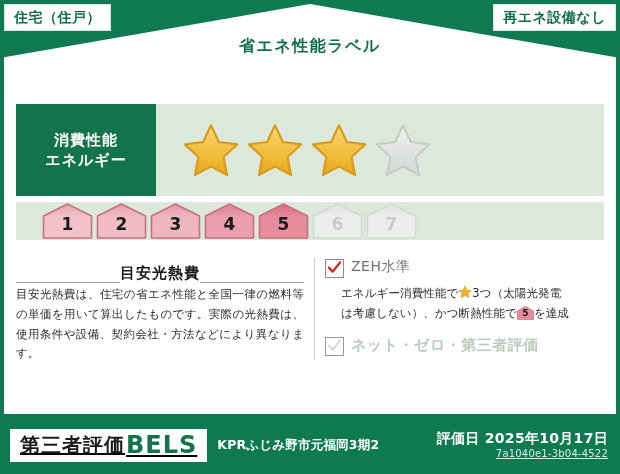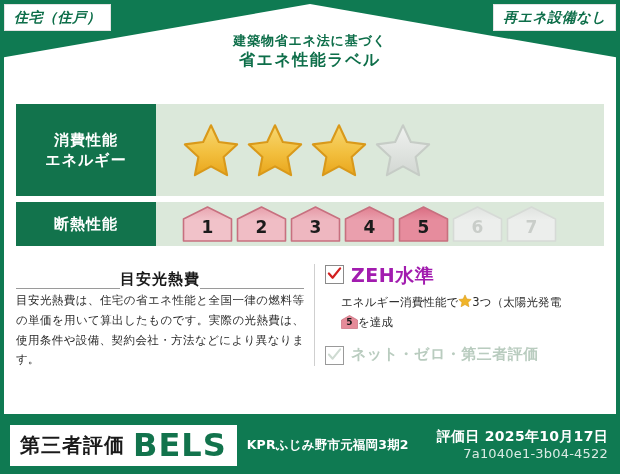--- a/index.html
+++ b/index.html
@@ -20,21 +20,20 @@
     position:absolute;top:4px;
     background:#ffffff;
     color:#0d6e49;
     font-weight:bold;
     font-size:14px;
     letter-spacing:.5px;
     padding:5px 9px 6px;
     line-height:1;
     white-space:nowrap;
     border:1px solid #e3e3e3;
-    font-style:italic;
   }
   .corner-tag.left{left:4px;}
   .corner-tag.right{right:4px;}
 
   
   .roof{
     position:absolute;left:4px;right:4px;top:4px;height:92px;
     overflow:hidden;
   }
   .roof-shape{
@@ -151,21 +150,21 @@
   
   .chk-row{display:flex;align-items:flex-start;gap:7px;}
   .chkbox{
     width:17px;height:17px;flex:0 0 17px;
     border:1.5px solid #9a9a9a;background:#fff;
     position:relative;margin-top:1px;
   }
   .chkbox.on{border-color:#8a8a8a;}
   .chkbox svg{position:absolute;left:1px;top:0px;width:15px;height:15px;}
   .chk-title{
-    font-size:19px;font-weight:bold;color:#a21caf;letter-spacing:.5px;
+    font-size:14px;font-weight:normal;color:#737373;letter-spacing:.5px;
     line-height:1.2;
   }
   .chk-title.dim{color:#b9ccbf;font-size:15px;font-weight:bold;}
   .zeh-desc{
     font-size:11.5px;color:#2b2b2b;line-height:1.78;
     margin:5px 0 12px 16px;letter-spacing:.1px;
   }
   .inline-star{display:inline-block;vertical-align:-2px;width:14px;height:14px;}
   .inline-house{display:inline-block;vertical-align:-3px;width:17px;height:14px;position:relative;}
   .inline-house svg{width:100%;height:100%;display:block;}
@@ -177,54 +176,54 @@
   
   .footer{
     position:absolute;left:4px;right:4px;bottom:4px;height:50px;
     background:#0f7a52;
     display:flex;align-items:center;
   }
   .bels-badge{
     background:#ffffff;
     margin-left:6px;
     padding:4px 10px 5px;
-    display:flex;align-items:center;gap:8px;
+    display:flex;align-items:center;gap:1px;
     white-space:nowrap;
+    text-decoration:underline;
   }
   .bels-badge .jp{
     font-size:20px;font-weight:bold;color:#1a1a1a;letter-spacing:1px;line-height:1;
   }
   .bels-badge .en{
-    font-size:32px;font-weight:bold;color:#12734c;letter-spacing:1px;line-height:1;
+    font-size:24px;font-weight:bold;color:#12734c;letter-spacing:1px;line-height:1;
   }
   .prop-name{
     color:#ffffff;font-size:12.5px;font-weight:bold;
     margin-left:10px;letter-spacing:.2px;
     white-space:nowrap;
   }
   .footer-right{
     margin-left:auto;margin-right:8px;text-align:right;color:#ffffff;
   }
   .eval-date{font-size:14px;font-weight:bold;letter-spacing:.3px;line-height:1.1;}
-  .eval-code{font-size:13px;letter-spacing:.2px;opacity:.85;margin-top:2px;}
+  .eval-code{font-size:10px;letter-spacing:.2px;opacity:.85;margin-top:2px;text-decoration:underline;}
 </style>
 </head>
 <body>
 
 <div class="label-root">
 
   <div class="roof">
     <div class="roof-shape"></div>
   </div>
 
   <div class="corner-tag left">住宅（住戸）</div>
   <div class="corner-tag right">再エネ設備なし</div>
 
   <div class="title-block">
-    <div class="title-sub">建築物省エネ法に基づく</div>
     <div class="title-main">省エネ性能ラベル</div>
   </div>
 
   <div class="body-panel">
 
     <div class="perf-area">
 
       <div class="perf-row">
         <div class="perf-tag tall">
           <span>消費性能</span>
@@ -277,23 +276,20 @@
                     </linearGradient>
                   </defs>
                   <polygon points="12,1.4 15.35,8.6 23.2,9.6 17.4,15 18.9,22.8 12,19 5.1,22.8 6.6,15 0.8,9.6 8.65,8.6" fill="url(#sg3)" stroke="#c6ccc6" stroke-width="0.9" stroke-linejoin="round"></polygon>
                 </svg>
               </span>
             </div>
         </div>
       </div>
 
       <div class="perf-row">
-        <div class="perf-tag short">
-          <span>断熱性能</span>
-        </div>
         <div class="perf-value">
           <div class="houses" id="houses">
               <div class="house on">
                 <svg viewBox="0 0 51 38" preserveAspectRatio="none">
                   <defs>
                     <linearGradient id="hg0" x1="0" y1="0" x2="0" y2="1">
                       <stop offset="0%" stop-color="#e8a5b0"></stop>
                       <stop offset="38%" stop-color="#f1c2c9"></stop>
                       <stop offset="100%" stop-color="#f1c2c9"></stop>
                     </linearGradient>
@@ -406,21 +402,21 @@
             <svg viewBox="0 0 16 16">
               <path d="M2 8 L6 12.5 L14 2.5" fill="none" stroke="#d32020" stroke-width="2.4" stroke-linecap="round" stroke-linejoin="round"></path>
             </svg>
           </div>
           <div class="chk-title">ZEH水準</div>
         </div>
 
         <div class="zeh-desc">
           <span>エネルギー消費性能で</span><span class="inline-star"><svg viewBox="0 0 24 24">
                 <polygon points="12,1.6 15.2,8.6 22.6,9.4 17.1,14.4 18.7,21.8 12,18 5.3,21.8 6.9,14.4 1.4,9.4 8.8,8.6" fill="#f0b429" stroke="#d99a15" stroke-width="1"></polygon>
-              </svg></span><span>3つ（太陽光発電</span><br><span class="inline-house"><svg viewBox="0 0 34 28">
+              </svg></span><span>3つ（太陽光発電</span><br><span>は考慮しない）、かつ断熱性能で</span><span class="inline-house"><svg viewBox="0 0 34 28">
                 <polygon points="17,1 33,10 33,27 1,27 1,10" fill="#e58b99" stroke="#c96e7e" stroke-width="1.4"></polygon>
               </svg><b>5</b></span><span>を達成</span>
         </div>
 
         <div class="chk-row">
           <div class="chkbox">
             <svg viewBox="0 0 16 16">
               <path d="M2 8 L6 12.5 L14 2.5" fill="none" stroke="#cfdbd2" stroke-width="2.2" stroke-linecap="round" stroke-linejoin="round"></path>
             </svg>
           </div>

